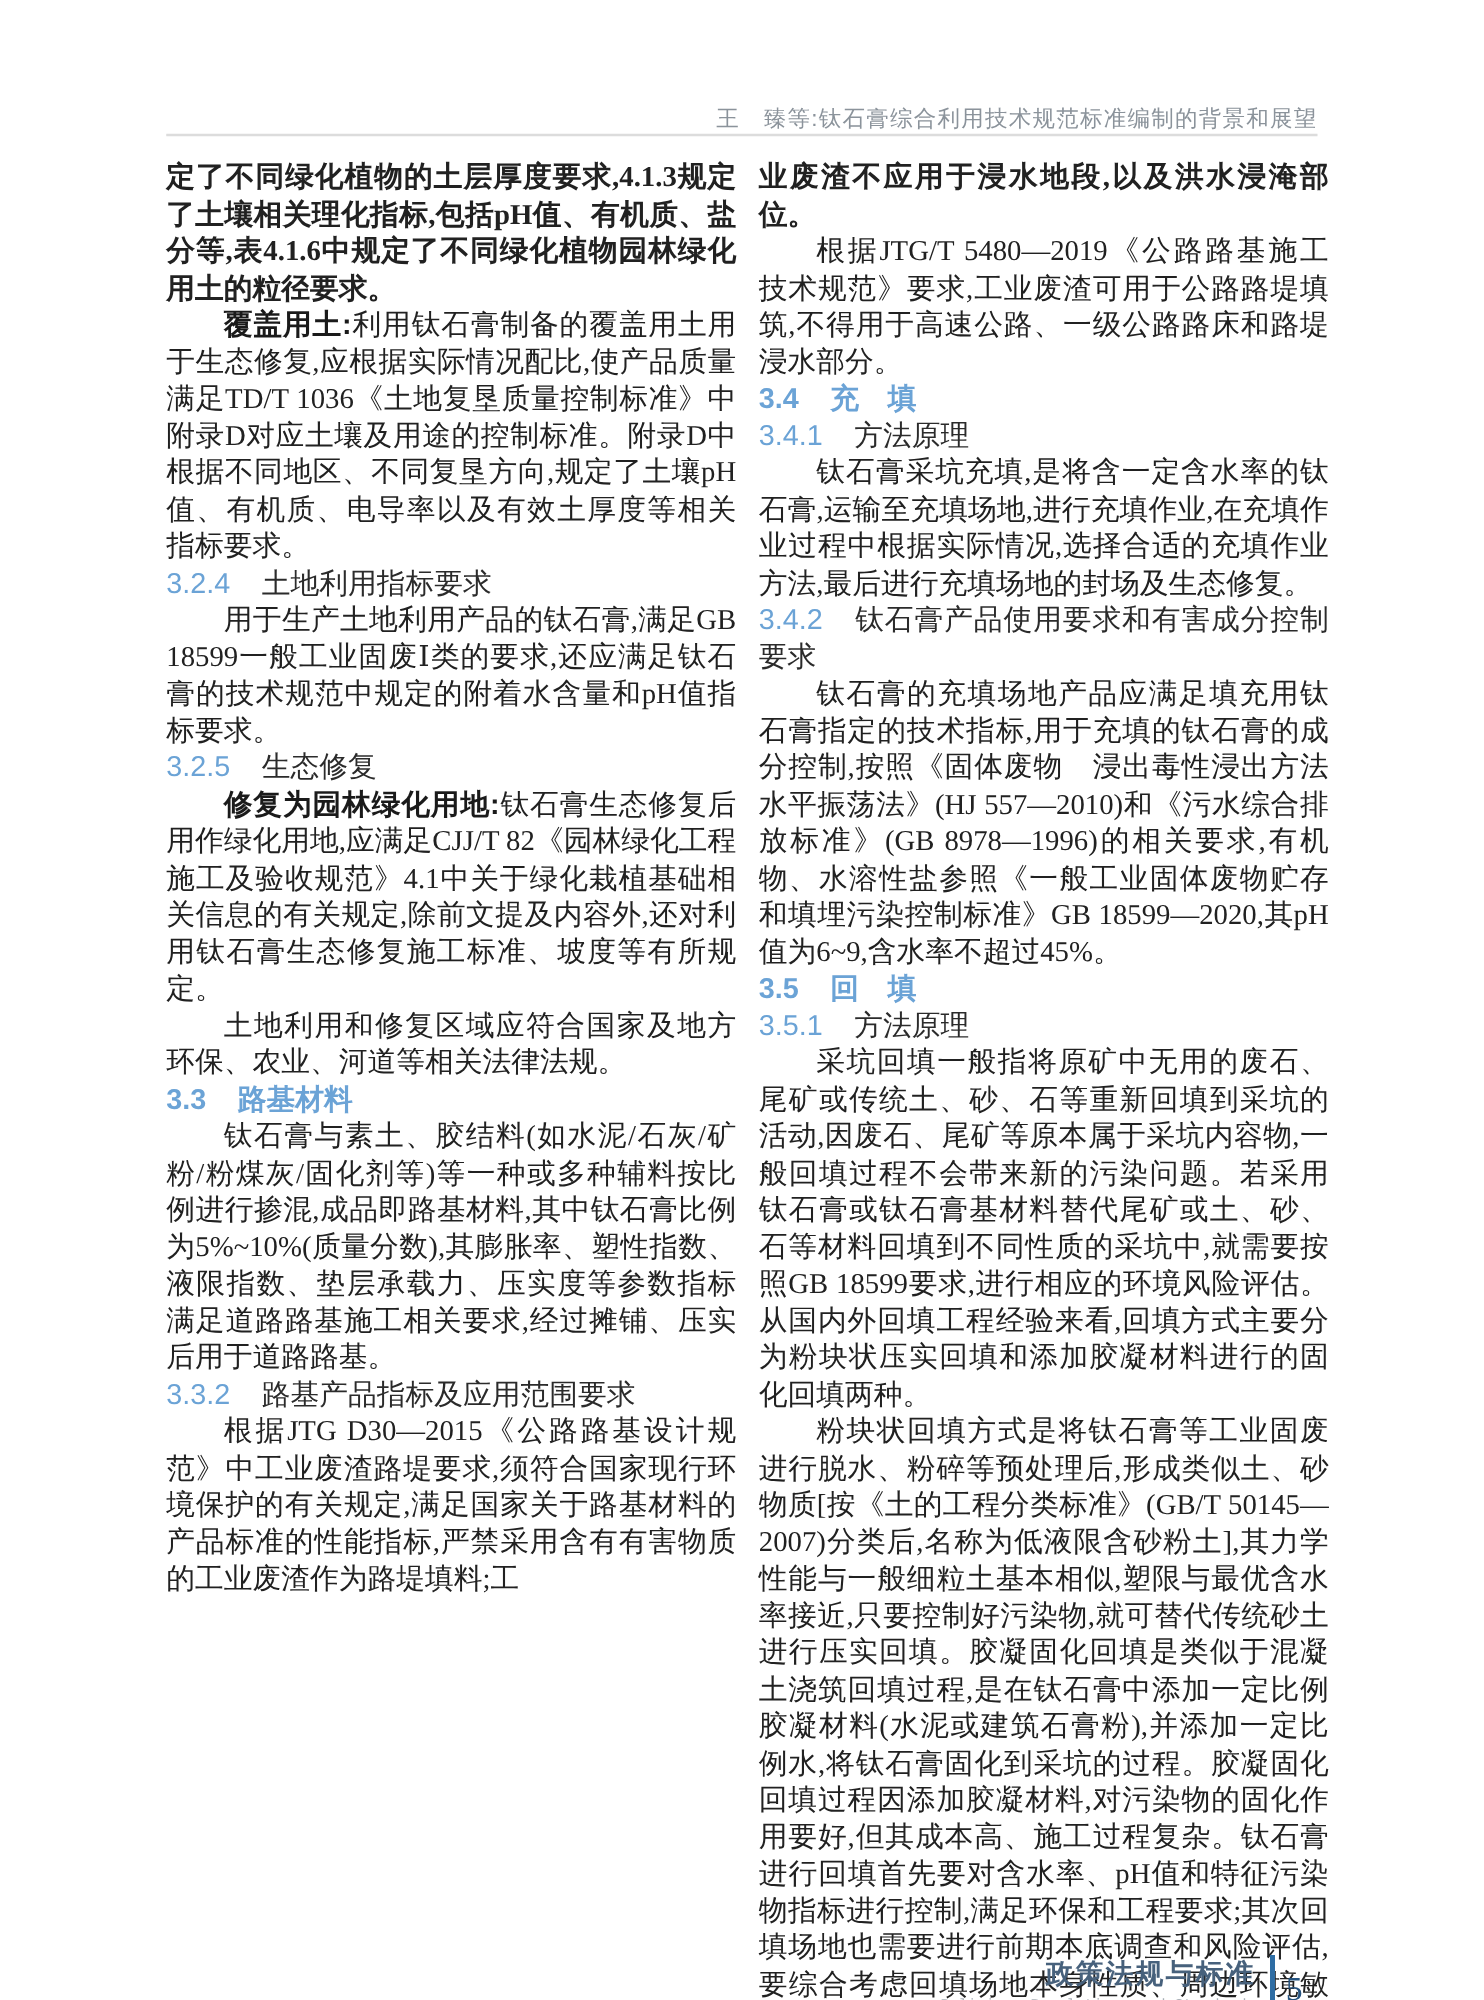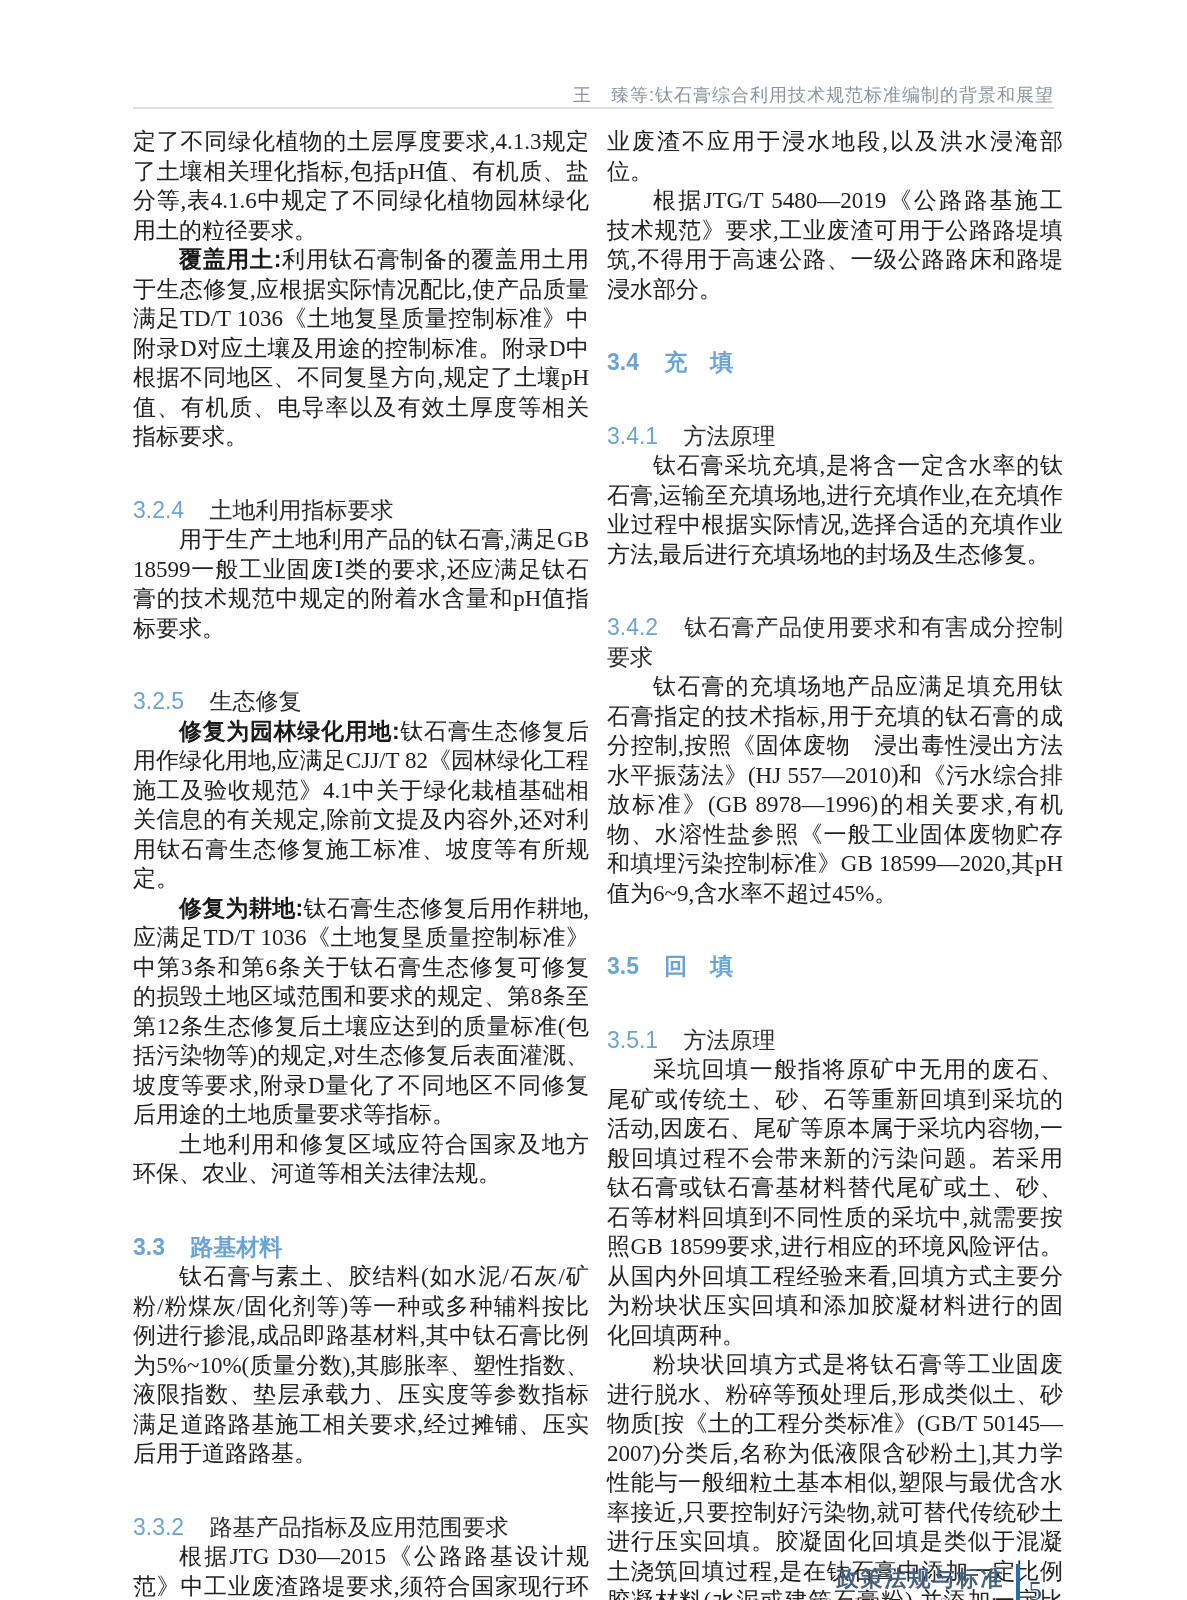--- a/index.html
+++ b/index.html
@@ -28,28 +28,28 @@
     display:flex; gap:18px;
   }
   .col {
     width:456px;
     font-family:"Liberation Serif","DejaVu Serif",serif;
     font-size:23px; line-height:29.5px; color:#212121;
     text-align:justify; text-justify:inter-ideograph;
     word-break:break-all;
   }
   .col p { margin:0; text-indent:2em; }
-  .col p.noindent { text-indent:0; }
+  .col p.noindent { text-indent:0;font-weight:bold; }
   .lead {
     font-family:"Liberation Sans","DejaVu Sans",sans-serif;
     font-weight:bold; color:#1a1a1a;
   }
   .h2, .h3 {
     font-family:"Liberation Sans","DejaVu Sans",sans-serif;
-    font-size:23px; line-height:29.5px;margin-top:44px;
+    font-size:23px; line-height:29.5px;
   }
   .h2 { font-weight:bold; color:var(--accent); }
   .h2 .num { margin-right:1.1em; }
   .h3 { font-weight:normal; }
   .h3 .num { color:var(--accent); margin-right:1.1em; }
   .h3 .title { color:#2b2b2b; }
   
   .footer {
     position:absolute; top:1564px; right:145px;
     display:flex; align-items:stretch;
@@ -78,21 +78,20 @@
   <div class="head-rule"></div>
 
   <div class="content">
     <div class="col" id="col-left">
         <p class="noindent">定了不同绿化植物的土层厚度要求,4.1.3规定了土壤相关理化指标,包括pH值、有机质、盐分等,表4.1.6中规定了不同绿化植物园林绿化用土的粒径要求。</p>
         <p><span class="lead">覆盖用土:</span>利用钛石膏制备的覆盖用土用于生态修复,应根据实际情况配比,使产品质量满足TD/T 1036《土地复垦质量控制标准》中附录D对应土壤及用途的控制标准。附录D中根据不同地区、不同复垦方向,规定了土壤pH值、有机质、电导率以及有效土厚度等相关指标要求。</p>
         <div class="h3"><span class="num">3.2.4</span><span class="title">土地利用指标要求</span></div>
         <p>用于生产土地利用产品的钛石膏,满足GB 18599一般工业固废Ⅰ类的要求,还应满足钛石膏的技术规范中规定的附着水含量和pH值指标要求。</p>
         <div class="h3"><span class="num">3.2.5</span><span class="title">生态修复</span></div>
         <p><span class="lead">修复为园林绿化用地:</span>钛石膏生态修复后用作绿化用地,应满足CJJ/T 82《园林绿化工程施工及验收规范》4.1中关于绿化栽植基础相关信息的有关规定,除前文提及内容外,还对利用钛石膏生态修复施工标准、坡度等有所规定。</p>
-        <p><span class="lead">修复为耕地:</span>钛石膏生态修复后用作耕地,应满足TD/T 1036《土地复垦质量控制标准》中第3条和第6条关于钛石膏生态修复可修复的损毁土地区域范围和要求的规定、第8条至第12条生态修复后土壤应达到的质量标准(包括污染物等)的规定,对生态修复后表面灌溉、坡度等要求,附录D量化了不同地区不同修复后用途的土地质量要求等指标。</p>
         <p>土地利用和修复区域应符合国家及地方环保、农业、河道等相关法律法规。</p>
         <div class="h2"><span class="num">3.3</span><span class="title">路基材料</span></div>
         <p>钛石膏与素土、胶结料(如水泥/石灰/矿粉/粉煤灰/固化剂等)等一种或多种辅料按比例进行掺混,成品即路基材料,其中钛石膏比例为5%~10%(质量分数),其膨胀率、塑性指数、液限指数、垫层承载力、压实度等参数指标满足道路路基施工相关要求,经过摊铺、压实后用于道路路基。</p>
         <div class="h3"><span class="num">3.3.2</span><span class="title">路基产品指标及应用范围要求</span></div>
         <p>根据JTG D30—2015《公路路基设计规范》中工业废渣路堤要求,须符合国家现行环境保护的有关规定,满足国家关于路基材料的产品标准的性能指标,严禁采用含有有害物质的工业废渣作为路堤填料;工</p>
       </div>
     <div class="col" id="col-right">
         <p class="noindent">业废渣不应用于浸水地段,以及洪水浸淹部位。</p>
         <p>根据JTG/T 5480—2019《公路路基施工技术规范》要求,工业废渣可用于公路路堤填筑,不得用于高速公路、一级公路路床和路堤浸水部分。</p>
         <div class="h2"><span class="num">3.4</span><span class="title">充　填</span></div>

